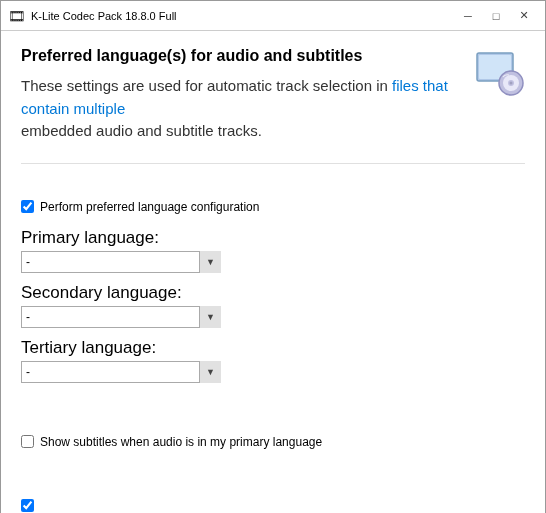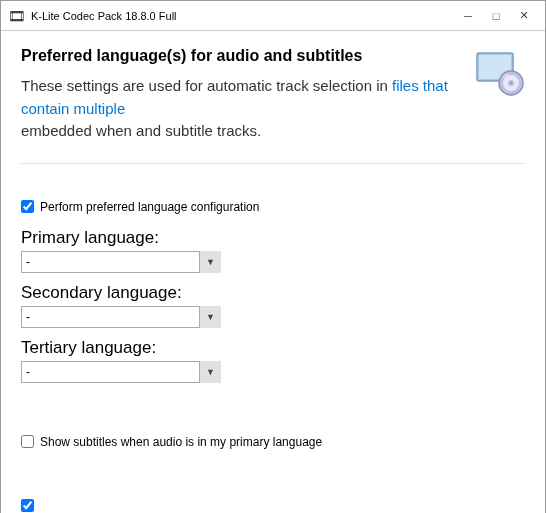--- a/index.html
+++ b/index.html
@@ -212,21 +212,21 @@
     </div>
   </div>
 
   <div class="content">
 
     <div class="header-section">
       <div class="header-text">
         <div class="header-title">Preferred language(s) for audio and subtitles</div>
         <div class="header-desc">
           <span>These settings are used for automatic track selection in </span><span class="highlight">files that contain multiple</span><br>
-          <span>embedded when and subtitle tracks.</span>
+          <span>embedded audio and subtitle tracks.</span>
         </div>
       </div>
       <div class="header-icon">
         <svg width="52" height="52" viewBox="0 0 52 52">
 
           <rect x="4" y="6" width="36" height="28" rx="2" fill="#b0c8e8" stroke="#7a9ec0" stroke-width="1.5"></rect>
           <rect x="6" y="8" width="32" height="24" rx="1" fill="#d0e4f8"></rect>
 
           <ellipse cx="38" cy="36" rx="12" ry="12" fill="#c0c0e0" stroke="#9090c0" stroke-width="1.5"></ellipse>
           <ellipse cx="38" cy="36" rx="8" ry="8" fill="#e8e8f8"></ellipse>

